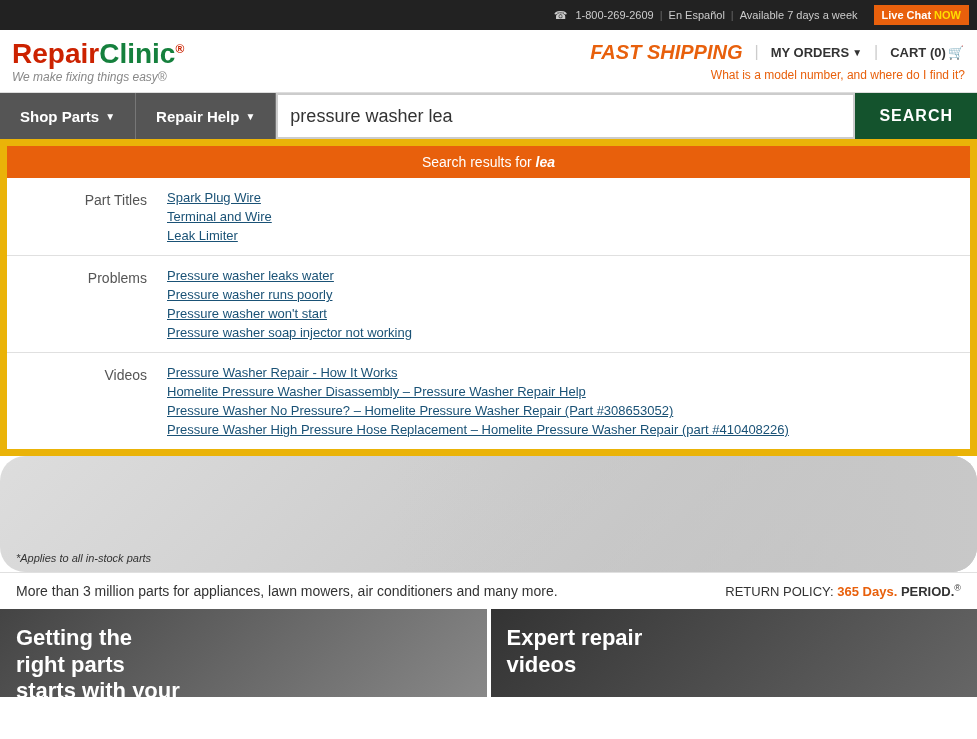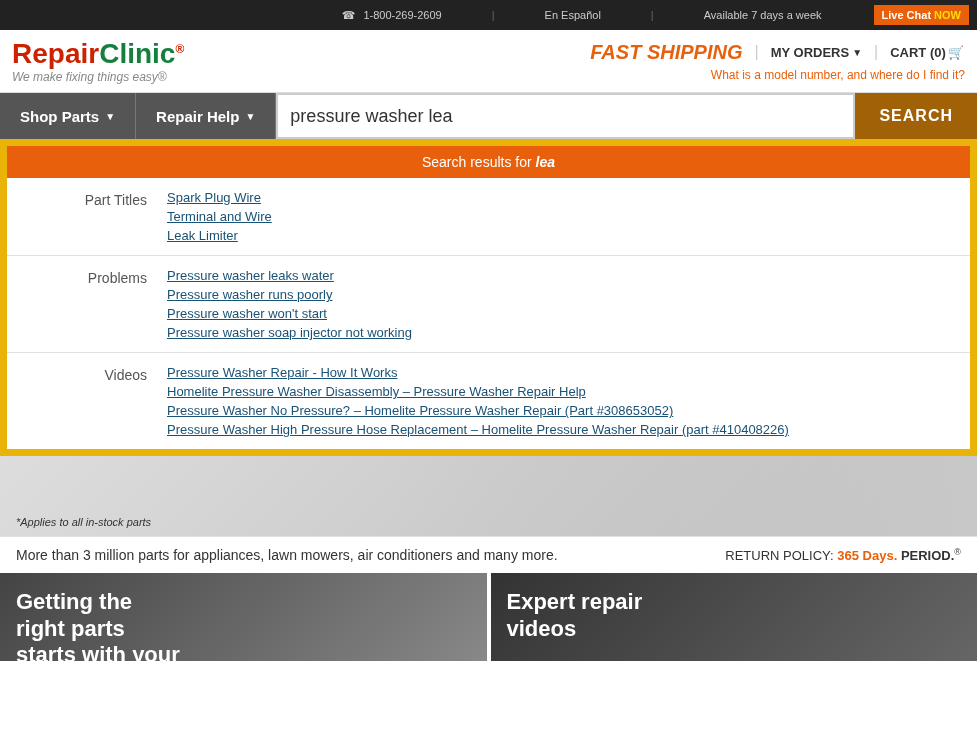--- a/index.html
+++ b/index.html
@@ -8,33 +8,32 @@
     
     #top-bar {
       background: #222;
       color: #ccc;
       font-size: 11px;
       display: flex;
       align-items: center;
       justify-content: flex-end;
       padding: 15px 8px;
       height: 26px;
-      gap: 44px;
     }
     #top-bar .phone { display: flex; align-items: center; gap: 4px; }
     #top-bar .separator { margin: 0 6px; color: #666; }
     #top-bar .espanol { color: #ccc; text-decoration: none; }
     #top-bar .available { color: #ccc; }
     #top-bar .live-chat {
       background: #e8600c;
       color: #fff;
       font-weight: bold;
       font-size: 11px;
       padding: 4px 8px;
-      margin-left: 8px;
+      margin-left: 16px;
       white-space: nowrap;
     }
     #top-bar .live-chat .now { color: #ffdd00; }
 
     
     #header {
       display: flex;
       align-items: center;
       padding: 8px 12px;
       background: #fff;
@@ -111,21 +110,21 @@
     }
     #search-input {
       flex: 1;
       border: 2px solid #ccc;
       padding: 0 12px;
       font-size: 18px;
       color: #333;
       outline: none;
     }
     #search-button {
-      background: #a16207;
+      background: #14532d;
       color: #fff;
       font-size: 16px;
       font-weight: bold;
       border: none;
       padding: 8px 24px;
       cursor: pointer;
       letter-spacing: 1px;
     }
 
     
@@ -166,27 +165,28 @@
     }
     .section-links a {
       color: #1a5276;
       text-decoration: underline;
       font-size: 13px;
       cursor: pointer;
     }
 
     
     #banner-area {
-      height: 80px;
+      height: 116px;
       background: linear-gradient(135deg, #ddd 0%, #bbb 100%);
       display: flex;
       align-items: flex-end;
       padding: 8px 16px;
       position: relative;
       overflow: hidden;
+      border-radius: 25px;
     }
     .banner-text {
       color: #333;
       font-size: 11px;
       font-style: italic;
     }
     .banner-bg-figure {
       position: absolute;
       right: 0; top: 0; bottom: 0;
       width: 60%;

